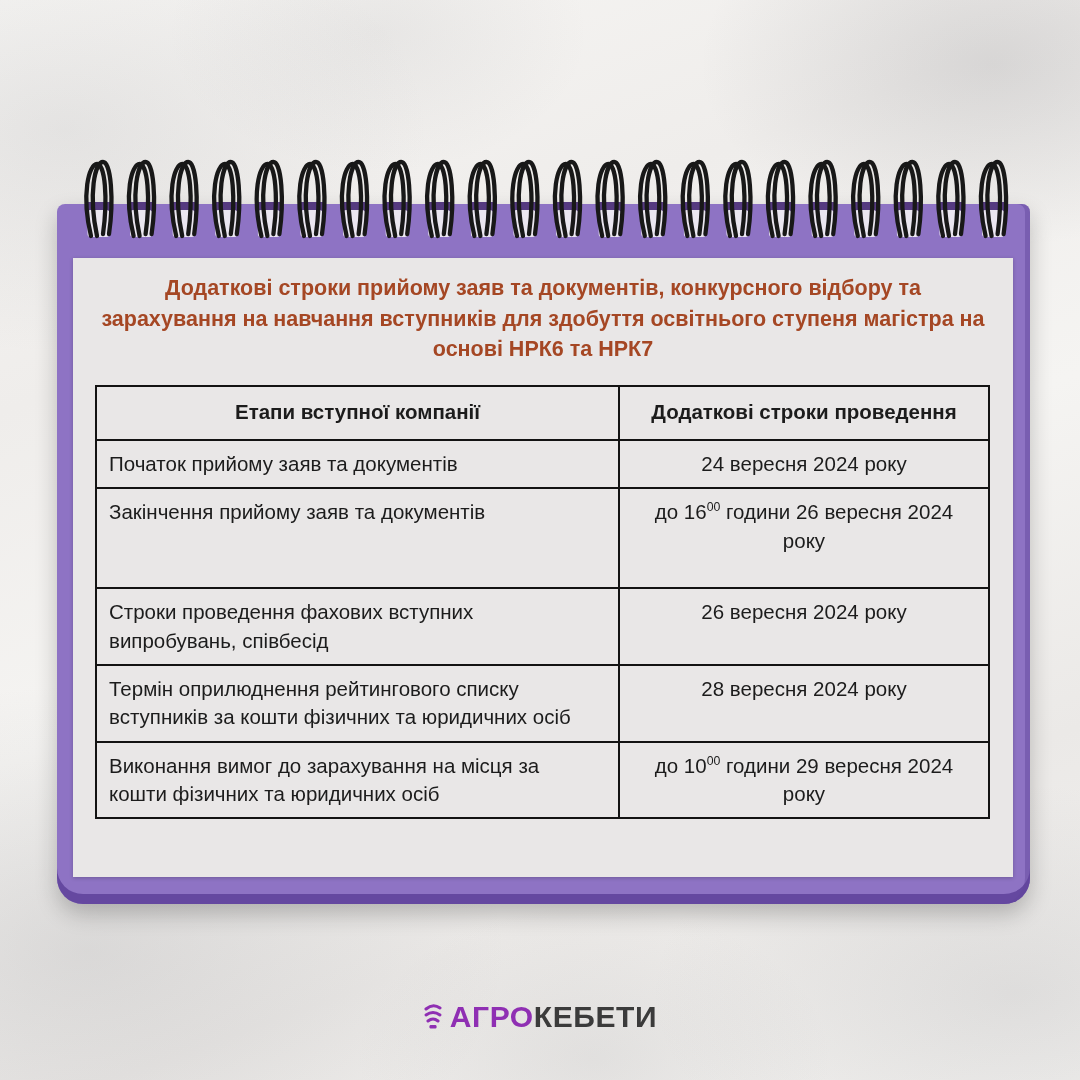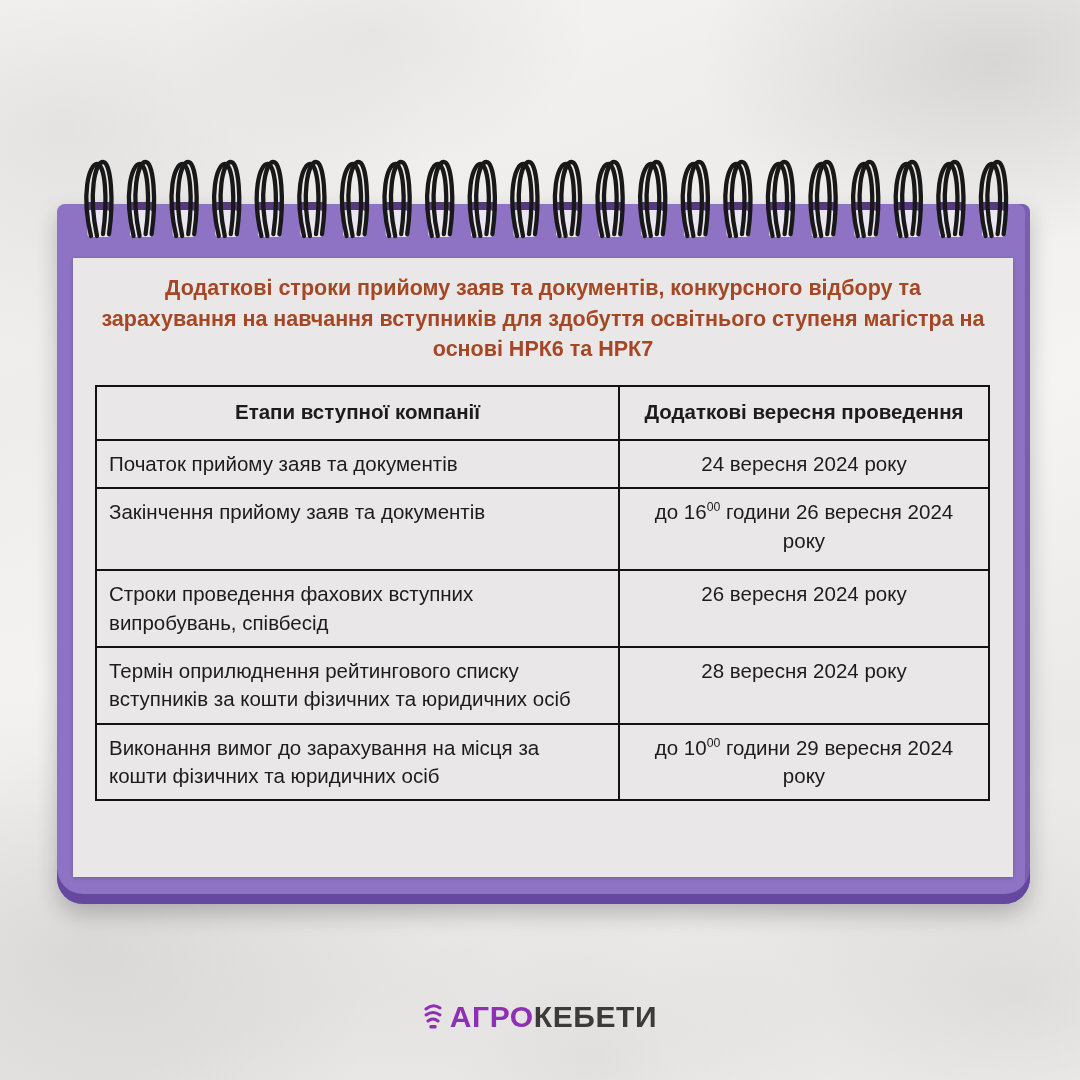--- a/index.html
+++ b/index.html
@@ -41,21 +41,21 @@
     margin:20px 0 0 22px;border-collapse:collapse;table-layout:fixed;
     width:893px;font-size:20.5px;color:#1c1c1c;
   }
   .schedule td,.schedule th{
     border:2px solid #131313;vertical-align:top;
     padding:9px 12px;line-height:1.38;
   }
   .schedule th{font-weight:bold;text-align:center;padding-top:11px}
   .schedule tbody tr:nth-child(1){height:54px}
   .schedule tbody tr:nth-child(2){height:40px}
-  .schedule tbody tr:nth-child(3){height:82px}
+  .schedule tbody tr:nth-child(3){height:100px}
   .schedule tbody tr:nth-child(4){height:76px}
   .schedule tbody tr:nth-child(5){height:72px}
   .schedule tbody tr:nth-child(6){height:60px}
   .schedule tbody tr:nth-child(7){height:88px}
   td.date-cell{text-align:center}
   td.stage-cell{text-align:left}
   td.spread{line-height:1.72}
   sup{font-size:.6em;line-height:0}
   .spirals{position:absolute;left:0;top:150px;width:1080px;height:120px}
   .brand{
@@ -75,21 +75,21 @@
     <div class="sheet">
       <div class="title">Додаткові строки прийому заяв та документів, конкурсного відбору та<br>зарахування на навчання вступників для здобуття освітнього ступеня магістра на<br>основі НРК6 та НРК7</div>
       <table class="schedule">
         <colgroup>
             <col style="width:523px">
             <col style="width:370px">
           </colgroup>
         <tbody id="schedule-body">
             <tr>
               <th>Етапи вступної компанії</th>
-              <th>Додаткові вересня проведення</th>
+              <th>Додаткові строки проведення</th>
             </tr>
             <tr>
               <td class="stage-cell">Початок прийому заяв та документів</td>
               <td class="date-cell">24 вересня 2024 року</td>
             </tr>
             <tr>
               <td class="stage-cell">Закінчення прийому заяв та документів</td>
               <td class="date-cell">до 16<sup>00</sup> години 26 вересня 2024<br>року</td>
             </tr>
             <tr>

